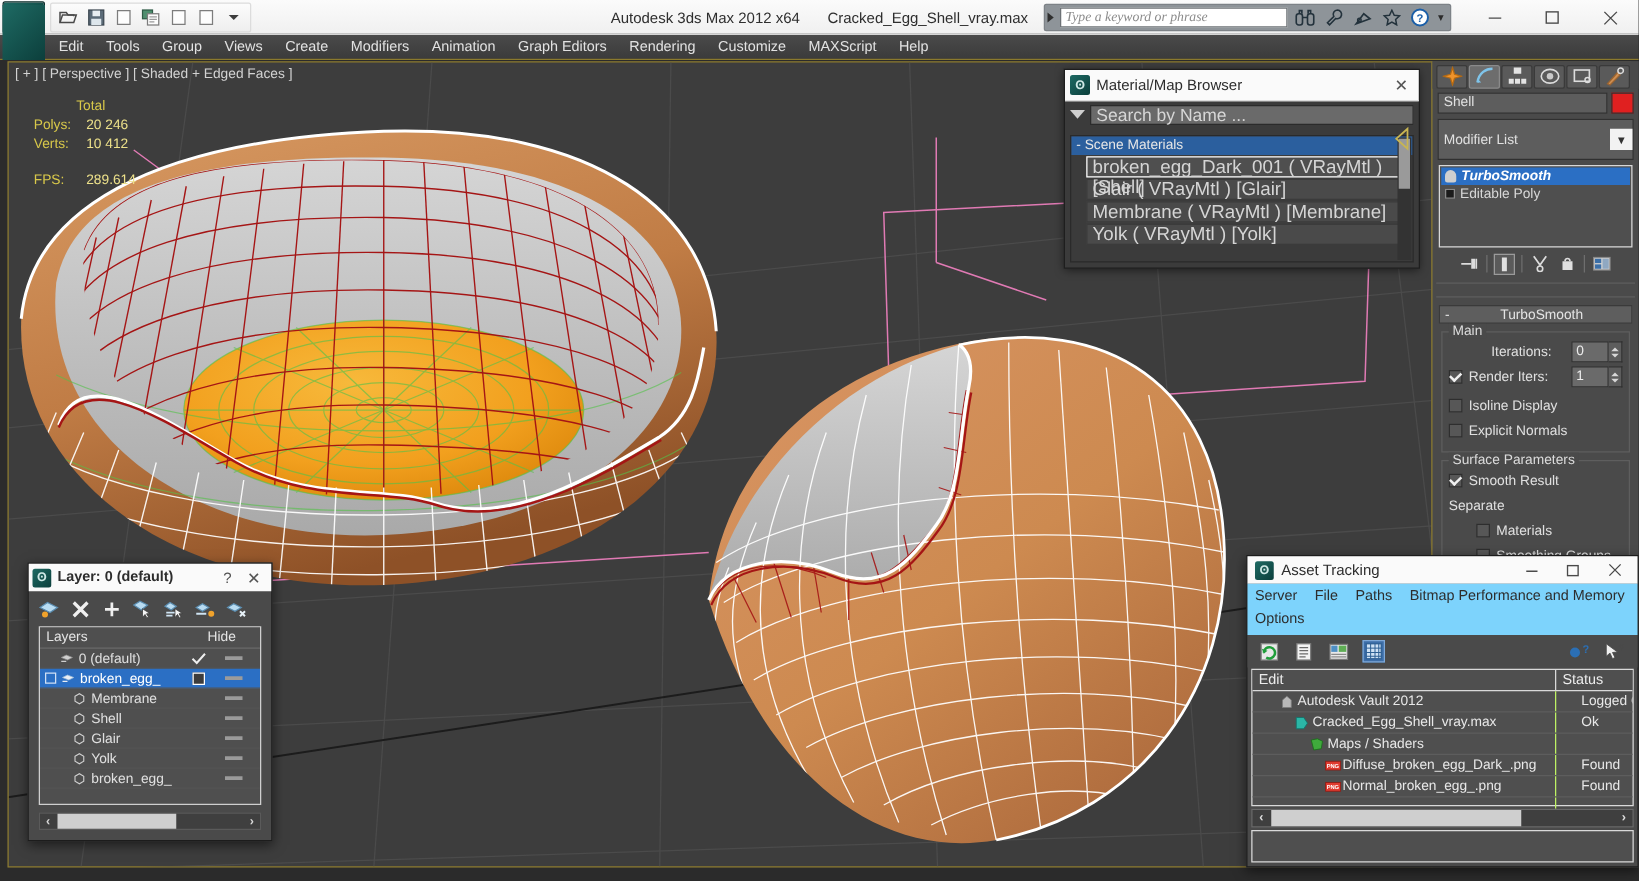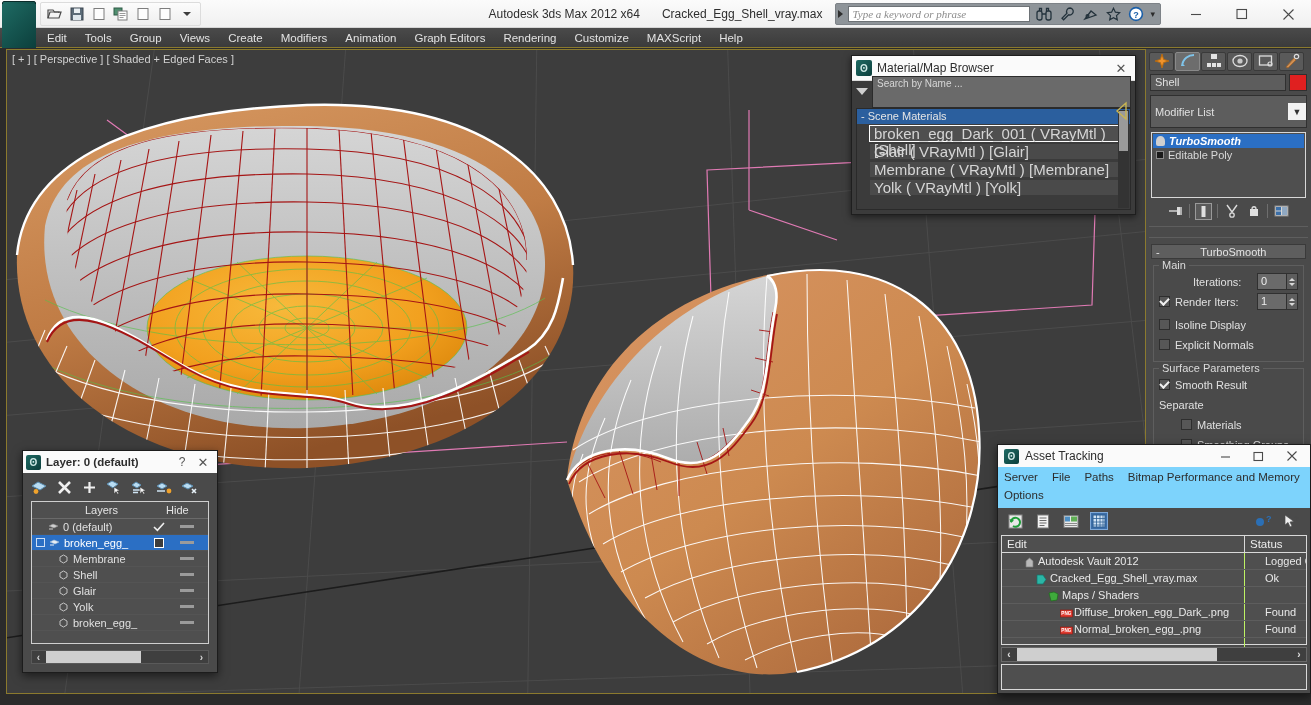--- a/index.html
+++ b/index.html
@@ -93,22 +93,22 @@
     padding:0 4px; border-bottom:1px solid #dcdcdc;
   }
   #mb-title .ico{width:16px;height:16px;border-radius:2px;
     background:linear-gradient(135deg,#1e6a63,#0c3f3c);
     display:flex;align-items:center;justify-content:center;color:#cfe9e6;font-size:10px;font-weight:bold;margin-right:5px;}
   #mb-title .t{color:#2d2d2d;font-size:12px;flex:1;}
   #mb-title .x{width:20px;text-align:center;color:#555;font-size:13px;}
   #mb-search{ height:19px; display:flex;align-items:center; padding:2px 4px 0 2px; }
   #mb-search .tri{width:0;height:0;border-left:6px solid transparent;border-right:6px solid transparent;border-top:7px solid #cfcfcf;margin:0 4px 0 2px;}
   #mb-searchinput{
-    flex:1;height:32px;background:#6a6a6a;border:1px solid #2b2b2b;color:#d7d7d7;
-    font-size:10px; line-height:14px; padding:0 4px; font-style:normal;
+    flex:1;height:16px;background:#6a6a6a;border:1px solid #2b2b2b;color:#d7d7d7;
+    font-size:14px; line-height:14px; padding:0 4px; font-style:normal;
   }
   #mb-body{ position:absolute; left:4px; top:52px; right:4px; bottom:4px;
     border:1px solid #2a2a2a; background:#3b3b3b; overflow:hidden;}
   #mb-scenehdr{ height:15px; background:#2b5f9e; color:#e6e6e6; font-size:11px;
     padding-left:4px; line-height:15px; }
   #mb-list{ padding:1px 0 0 12px; }
   .mb-item{ height:17px; line-height:16px; font-size:15px; color:#d5d5d5;
     background:#4a4a4a; border:1px solid #3b3b3b; margin-bottom:1px; padding-left:4px;
     width:252px; }
   .mb-item.sel{ border:1px solid #ffffff; background:#4f4f4f; }
@@ -181,21 +181,21 @@
     display:flex;align-items:center;justify-content:center;margin-right:5px;}
   #ld-title .t{ flex:1; color:#2d2d2d; font-size:11.5px;font-weight:bold;}
   #ld-title .q{ width:20px;text-align:center;color:#555;font-size:12px;}
   #ld-title .x{ width:22px;text-align:center;color:#555;font-size:13px;}
   #ld-tools{ height:25px; display:flex;align-items:center;gap:8px; padding:3px 0 0 8px;}
   .ldtool{width:17px;height:17px;display:flex;align-items:center;justify-content:center;}
   #ld-list{ position:absolute; left:8px; top:50px; right:8px; bottom:28px;
     background:#4f4f4f; border:1px solid #cfcfcf;}
   #ld-head{ height:17px; display:flex; align-items:center; color:#e4e4e4; font-size:11px;
     background:#4f4f4f; border-bottom:1px solid #6a6a6a;}
-  #ld-head .c1{ flex:1; padding-left:5px;text-align:center;}
+  #ld-head .c1{ flex:1; padding-left:5px;}
   #ld-head .c2{ width:42px; }
   .lrow{ height:16px; display:flex;align-items:center; font-size:11px; color:#e0e0e0;
     border-bottom:1px solid #545454;}
   .lrow.sel{ background:#2b6fc4; color:#fff;}
   .lrow .nm{ flex:1; display:flex; align-items:center; gap:4px;}
   .lrow .chk{ width:14px; display:flex; align-items:center; justify-content:center;}
   .lrow .hide{ width:42px; display:flex; align-items:center; justify-content:center;}
   .lrow .hide .dash{ width:14px;height:3px;background:#9b9b9b;}
   .lyr-ico{ width:11px;height:10px; position:relative; flex:none;}
   #ld-hscroll{ position:absolute; left:8px; right:8px; bottom:8px; height:14px;
@@ -543,20 +543,46 @@
         <path d="M744 340 L762 346 M748 308 L766 312 M752 280 L766 282"></path>
       </g>
       <path d="M560 430 C574 398 620 392 660 408 C700 424 720 400 742 370 C762 344 760 300 768 260 C774 232 760 226 760 226" fill="none" stroke="#ffffff" stroke-width="2.6"></path>
       <path d="M562 434 C576 402 622 396 662 412 C702 428 722 404 744 374 C764 348 762 304 770 264" fill="none" stroke="#a51515" stroke-width="1.8"></path>
       <path d="M760 226 C880 200 965 260 972 380 C980 500 905 600 790 622" fill="none" stroke="#ffffff" stroke-width="2.2"></path>
     </g>
   </svg>
 
   <div id="vplabel">[ + ] [ Perspective ] [ Shaded + Edged Faces ]</div>
 
+  <div id="vpstats">
+    <table>
+      <tbody>
+          <tr>
+            <td></td>
+            <td class="hdr">Total</td>
+          </tr>
+      <tr>
+            <td>Polys:</td>
+          <td class="num">20 246</td>
+          </tr>
+      <tr>
+            <td>Verts:</td>
+          <td class="num">10 412</td>
+          </tr>
+      <tr>
+            <td style="height:14px"></td>
+            <td></td>
+          </tr>
+      <tr>
+            <td>FPS:</td>
+          <td class="num">289.614</td>
+          </tr>
+    </tbody>
+      </table>
+  </div>
 </div>
 
 <div id="matbrowser">
   <div id="mb-title">
     <span class="ico">ʘ</span>
     <span class="t">Material/Map Browser</span>
     <span class="x">✕</span>
   </div>
   <div id="mb-search">
     <span class="tri"></span>

